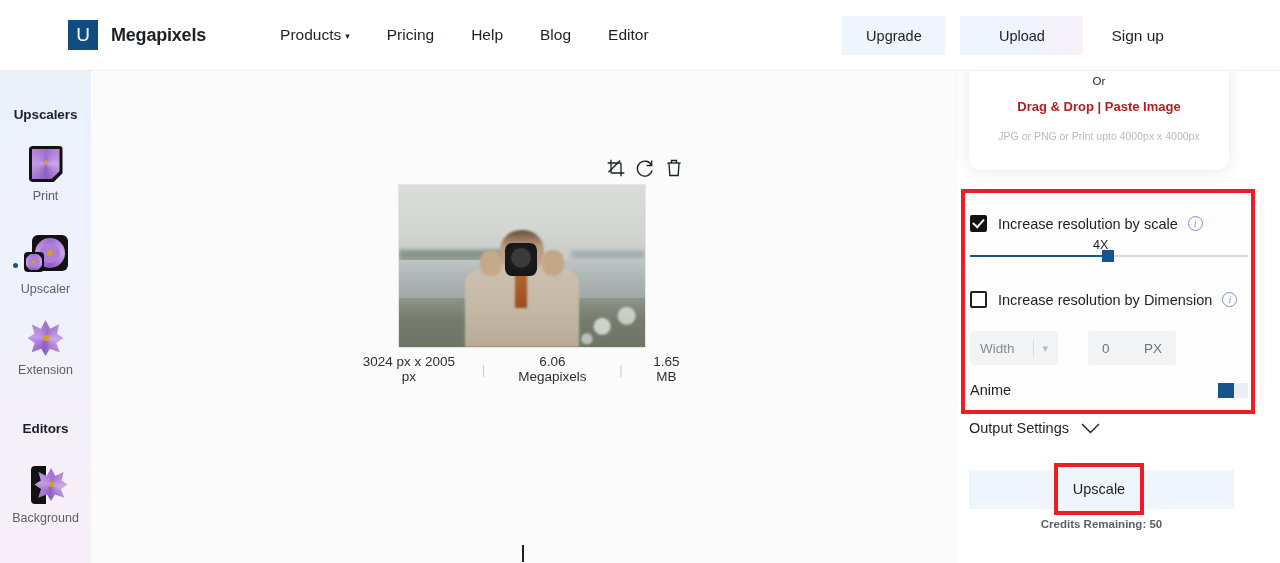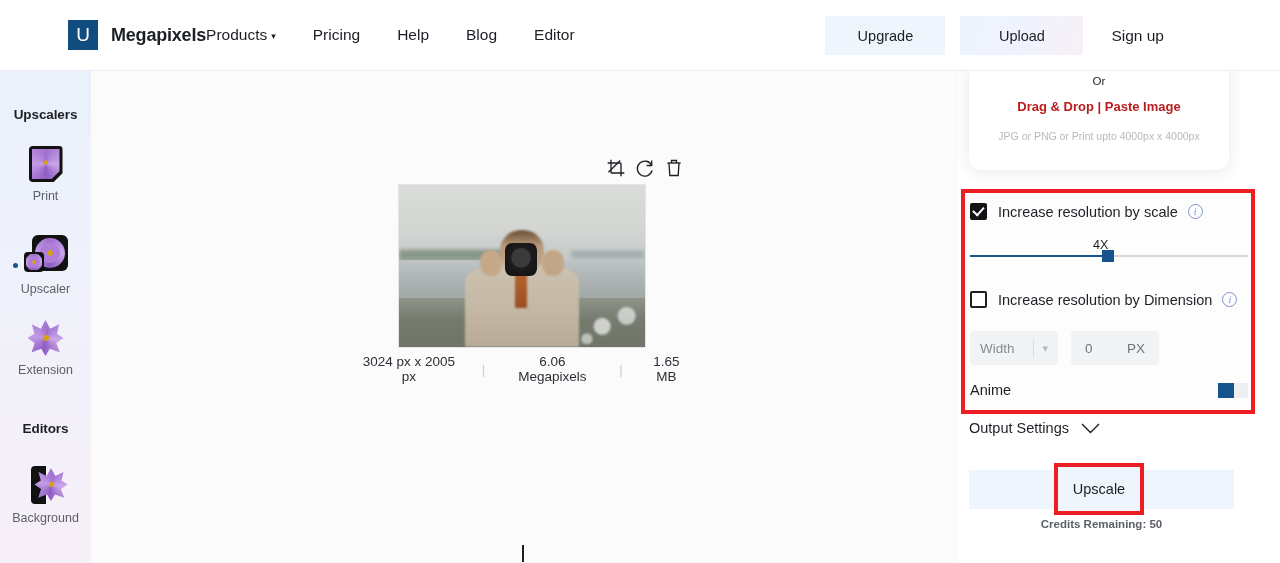--- a/index.html
+++ b/index.html
@@ -21,32 +21,32 @@
   .logo-wrap { display: flex; align-items: center; margin-left: 68px; }
   .logo-box {
     width: 30px; height: 30px; background: #114c7f;
     display: flex; align-items: center; justify-content: center;
     color: #fff; font-size: 19px; font-weight: 400; letter-spacing: 0;
   }
   .logo-text {
     margin-left: 13px; font-size: 18px; font-weight: bold; color: #1c1f24;
     letter-spacing: -0.2px;
   }
-  .nav { display: flex; align-items: center; }
+  .nav { display: flex; align-items: center; margin-left: 74px; }
   .nav-item {
     font-size: 15.5px; color: #1c1f24; margin-right: 37px;
     cursor: pointer; white-space: nowrap;
   }
   .nav-item .caret { font-size: 9px; margin-left: 4px; position: relative; top: -1px; }
   .header-right {
     position: absolute; right: 0; top: 0; height: 71px;
     display: flex; align-items: center;
   }
   .btn-upgrade {
-    width: 120px; height: 39px; background: #eff5fd;
+    width: 103px; height: 39px; background: #eff5fd;
     display: flex; align-items: center; justify-content: center;
     font-size: 14.5px; color: #1c1f24; cursor: pointer;
   }
   .btn-upload {
     width: 123px; height: 39px;
     background: linear-gradient(95deg, #eef4fd 0%, #eff3fd 55%, #f8f0f7 100%);
     display: flex; align-items: center; justify-content: center;
     font-size: 14.5px; color: #1c1f24; cursor: pointer;
     margin-left: 15px;
   }
@@ -270,21 +270,21 @@
     background: #d9d9d9;
   }
   .slider-fill {
     position: absolute; left: 0; top: 0; width: 138px; height: 2px;
     background: #15548d;
   }
   .slider-thumb {
     position: absolute; left: 132px; top: -5px;
     width: 12px; height: 12px; background: #15548d; cursor: pointer;
   }
-  .dim-controls { position: absolute; left: 5px; top: 138px; display: flex; gap: 13px; }
+  .dim-controls { position: absolute; left: 5px; top: 138px; display: flex; gap: 30px; }
   .sel-width {
     width: 88px; height: 34px; background: #f2f3f5; border-radius: 4px;
     display: flex; align-items: center; padding: 0 10px;
     font-size: 13.5px; color: #878b93; cursor: pointer;
   }
   .sel-div { width: 1px; height: 17px; background: #d7d9dd; margin-left: auto; }
   .sel-chev { margin-left: 8px; color: #b4b8bf; font-size: 11px; }
   .px-field {
     width: 88px; height: 34px; background: #f2f3f5; border-radius: 4px;
     display: flex; align-items: center; justify-content: space-between;
@@ -436,21 +436,21 @@
 
     <div class="upload-card">
       <div class="uc-btn">Upload Image</div>
       <div class="uc-or">Or</div>
       <div class="uc-drag">Drag &amp; Drop | Paste Image</div>
       <div class="uc-hint">JPG or PNG or Print upto 4000px x 4000px</div>
     </div>
 
     <div class="settings-box">
 
-      <div class="row-check" style="position:absolute;left:5px;top:10px;">
+      <div class="row-check" style="position:absolute;left:5px;top:22px;">
         <div class="cbox checked"></div>
         <div class="row-label">Increase resolution by scale</div>
         <div class="info-i">i</div>
       </div>
 
       <div class="slider-wrap">
         <div class="slider-val">4X</div>
         <div class="slider-track"></div>
         <div class="slider-fill"></div>
         <div class="slider-thumb"></div>

